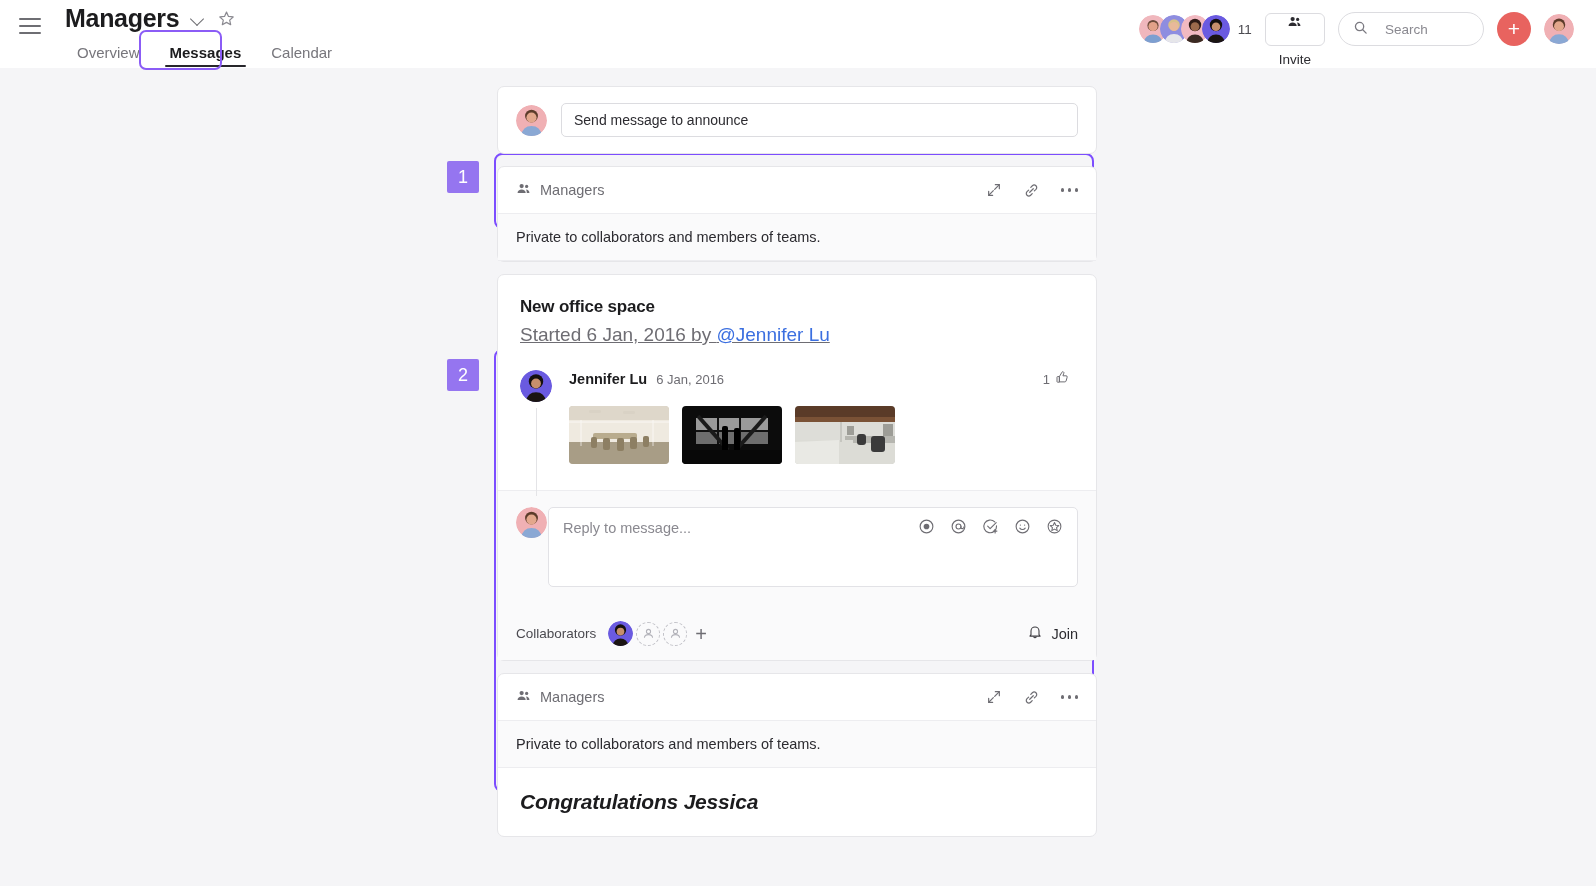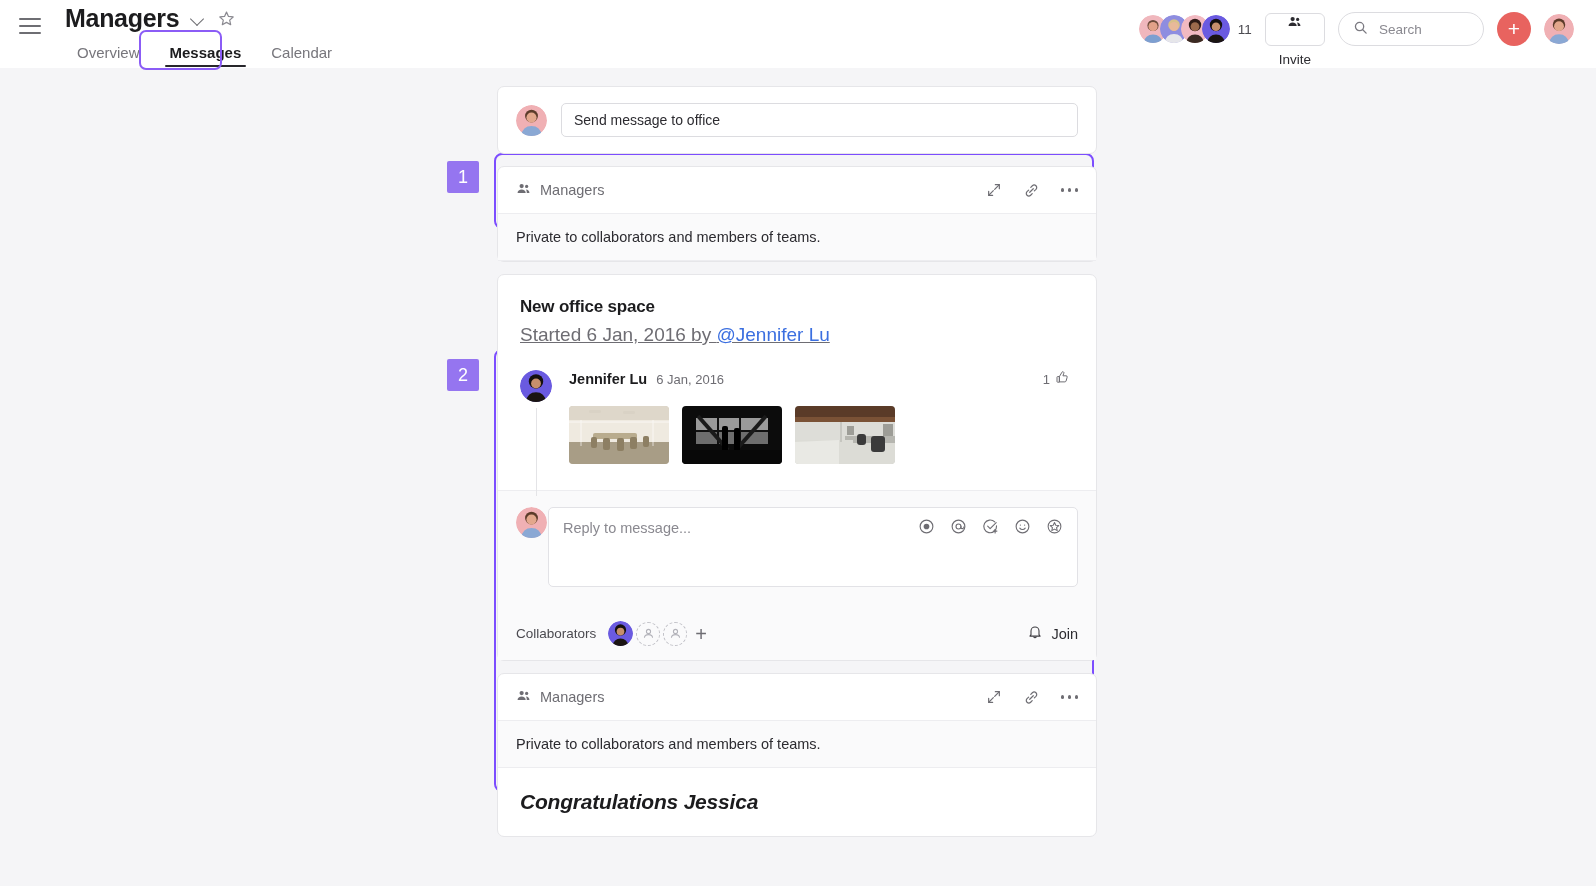--- a/index.html
+++ b/index.html
@@ -70,21 +70,21 @@
   .count {
     font-size: 13.5px; color: #4b4a50; margin-left: 8px;
   }
   .btn-invite {
     display: flex; align-items: center; gap: 20px;
     height: 33px; padding: 0 13px;
     border: 1px solid #dcdce0; border-radius: 6px;
     background: #fff; font-size: 13.5px; color: #2c2b30; cursor: pointer; flex-direction: column;
   }
   .search {
-    display: flex; align-items: center; gap: 11px;
+    display: flex; align-items: center; gap: 17px;
     width: 146px; height: 34px; padding: 0 14px;
     border: 1px solid #dcdce0; border-radius: 18px;
     background: #fff; cursor: text;
   }
   .search input {
     border: none; outline: none; font-size: 13.5px; color: #6e6d73;
     width: 100%; background: transparent; font-family: inherit;
   }
   .search input::placeholder { color: #8a8990; }
   .plus-btn {
@@ -338,21 +338,21 @@
 
     <div class="card">
       <div class="compose">
         <svg class="av" width="31" height="31" viewBox="0 0 28 28">
           <circle cx="14" cy="14" r="14" fill="#f0b0b4"></circle>
           <circle cx="14" cy="10" r="5.8" fill="#5c3b2a"></circle>
           <circle cx="14" cy="11.4" r="4.6" fill="#e3a78c"></circle>
           <path d="M4.5 28 Q6 19 14 19 Q22 19 23.5 28 Z" fill="#8aa8d4"></path>
         </svg>
         <div class="compose-input">
-          <span>Send message to office</span>
+          <span>Send message to announce</span>
         </div>
       </div>
     </div>
 
     <div class="card">
       <div class="card-head">
         <div class="label">
           <span>
             <svg width="15" height="15" viewBox="0 0 24 24" fill="#6e6d73">
               <circle cx="9" cy="8" r="3.4"></circle>

